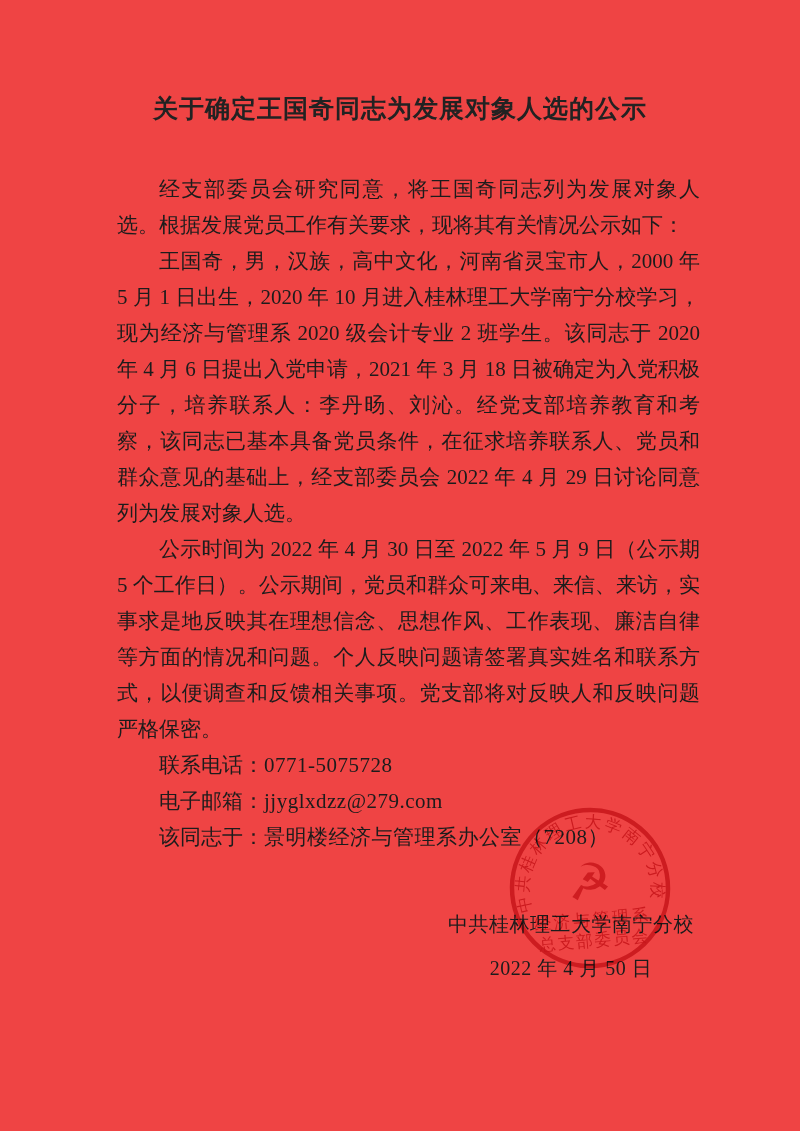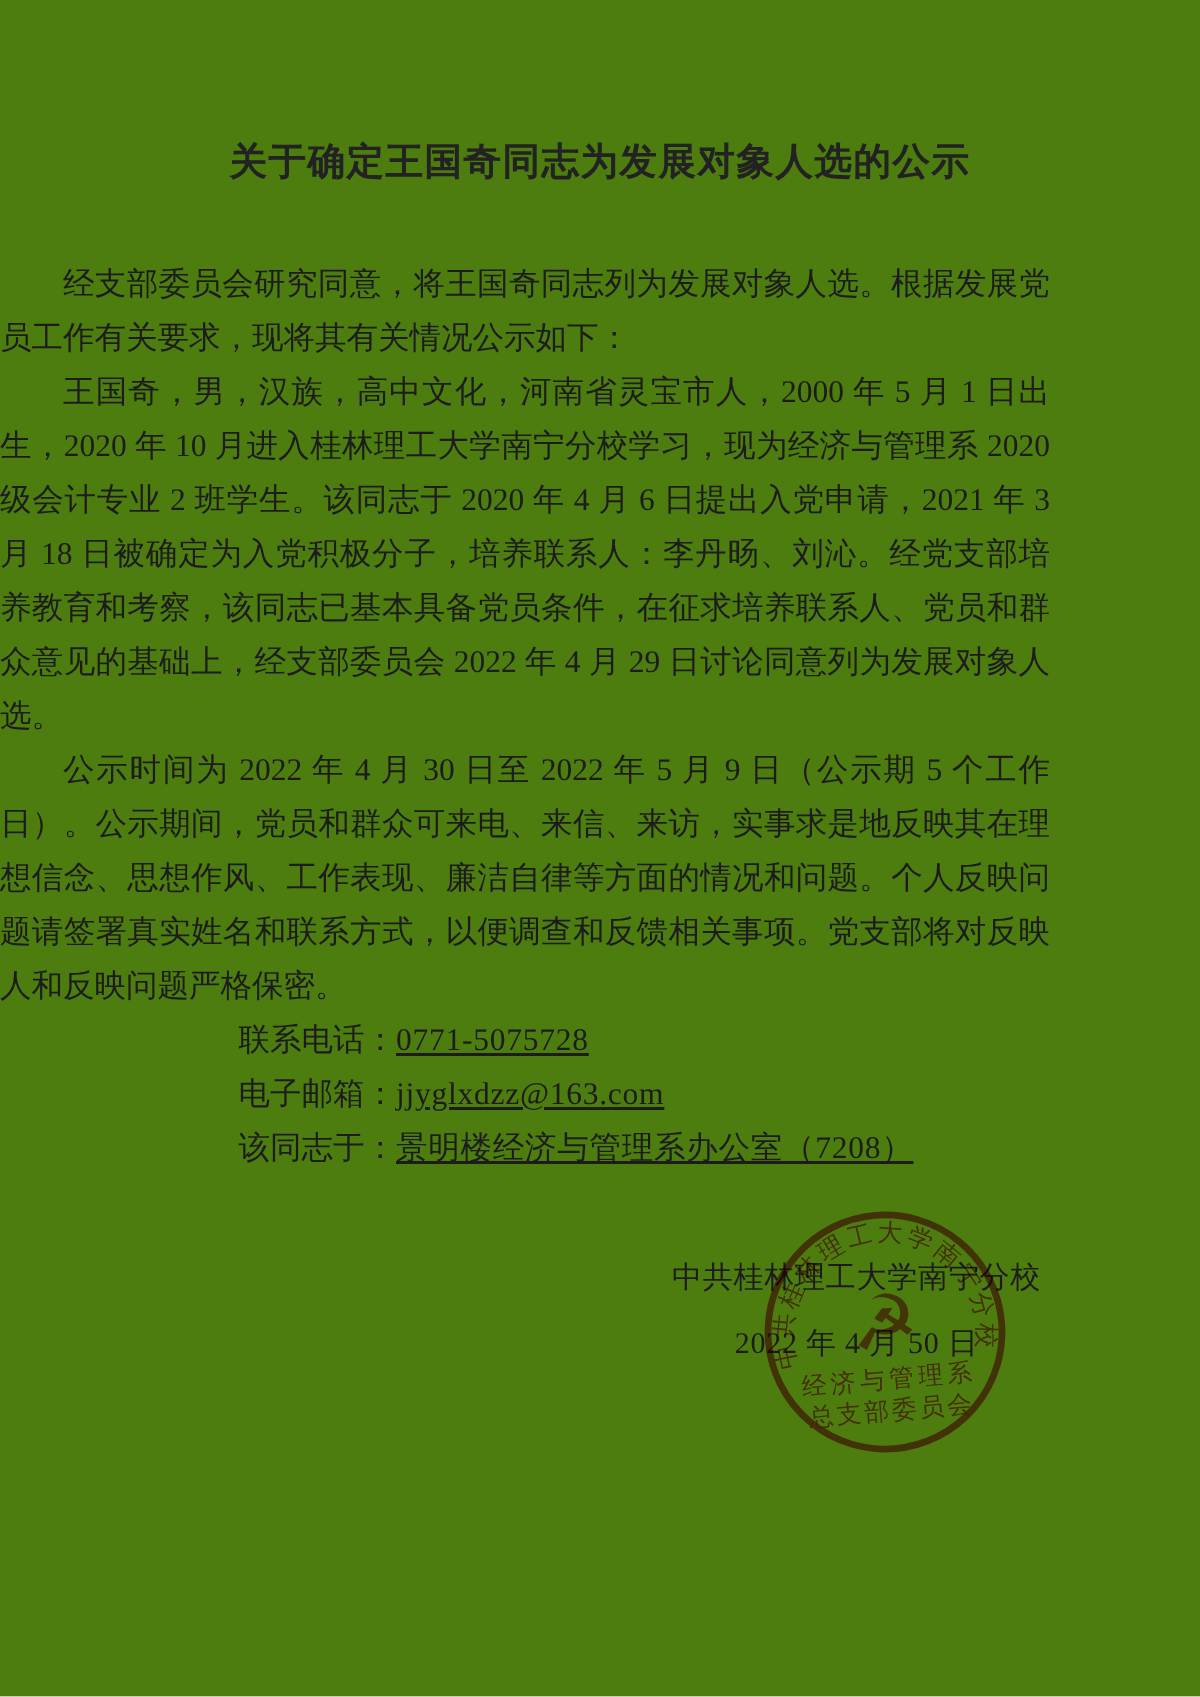--- a/index.html
+++ b/index.html
@@ -2,57 +2,57 @@
 <html><head>
 <meta charset="utf-8">
 <style>
   * { margin: 0; padding: 0; box-sizing: border-box; }
   html, body { background: #ffffff; }
   .page {
     position: relative;
     width: 800px;
     height: 1131px;
     margin: 0 auto;
-    background: #4d7c0f;
+    background: #ef4444;
     overflow: hidden;
     font-family: "Liberation Serif", "DejaVu Serif", serif;
     color: #1c1c1c;
   }
   .doc-title {
     padding-top: 92px;
     text-align: center;
     font-size: 25px;
     line-height: 34px;
     font-weight: 700;
     letter-spacing: 1px;
     color: #222222;
   }
   .doc-body {
     margin-top: 45px;
+    padding-left: 117px;
     padding-right: 100px;
     font-size: 21px;
     line-height: 36px;
     text-align: justify;
   }
   .doc-body p {
     text-indent: 2em;
   }
   .contact-block {
     padding-left: 117px;
     padding-right: 100px;
     font-size: 21px;
     line-height: 36px;
   }
   .contact-line {
     text-indent: 2em;
     white-space: nowrap;
   }
   .contact-value {
     letter-spacing: 0.5px;
-    text-decoration: underline;
   }
   .signature-block {
     margin-top: 47px;
     margin-right: 106px;
     text-align: right;
     font-size: 20px;
     line-height: 44px;
   }
   .signature-inner {
     display: inline-block;
@@ -85,21 +85,21 @@
     <p>经支部委员会研究同意，将王国奇同志列为发展对象人选。根据发展党员工作有关要求，现将其有关情况公示如下：</p>
     <p>王国奇，男，汉族，高中文化，河南省灵宝市人，2000 年 5 月 1 日出生，2020 年 10 月进入桂林理工大学南宁分校学习，现为经济与管理系 2020 级会计专业 2 班学生。该同志于 2020 年 4 月 6 日提出入党申请，2021 年 3 月 18 日被确定为入党积极分子，培养联系人：李丹旸、刘沁。经党支部培养教育和考察，该同志已基本具备党员条件，在征求培养联系人、党员和群众意见的基础上，经支部委员会 2022 年 4 月 29 日讨论同意列为发展对象人选。</p>
     <p>公示时间为 2022 年 4 月 30 日至 2022 年 5 月 9 日（公示期 5 个工作日）。公示期间，党员和群众可来电、来信、来访，实事求是地反映其在理想信念、思想作风、工作表现、廉洁自律等方面的情况和问题。个人反映问题请签署真实姓名和联系方式，以便调查和反馈相关事项。党支部将对反映人和反映问题严格保密。</p>
   </div>
 
   <div class="contact-block">
     <div class="contact-line">
       <span>联系电话：</span><span class="contact-value">0771-5075728</span>
     </div>
     <div class="contact-line">
-      <span>电子邮箱：</span><span class="contact-value">jjyglxdzz@163.com</span>
+      <span>电子邮箱：</span><span class="contact-value">jjyglxdzz@279.com</span>
     </div>
     <div class="contact-line">
       <span>该同志于：</span><span class="contact-value">景明楼经济与管理系办公室（7208）</span>
     </div>
   </div>
 
   <div class="signature-block">
     <div class="signature-inner">
       <div class="sig-line">中共桂林理工大学南宁分校</div>
       <div class="sig-line">2022 年 4 月 50 日</div>

